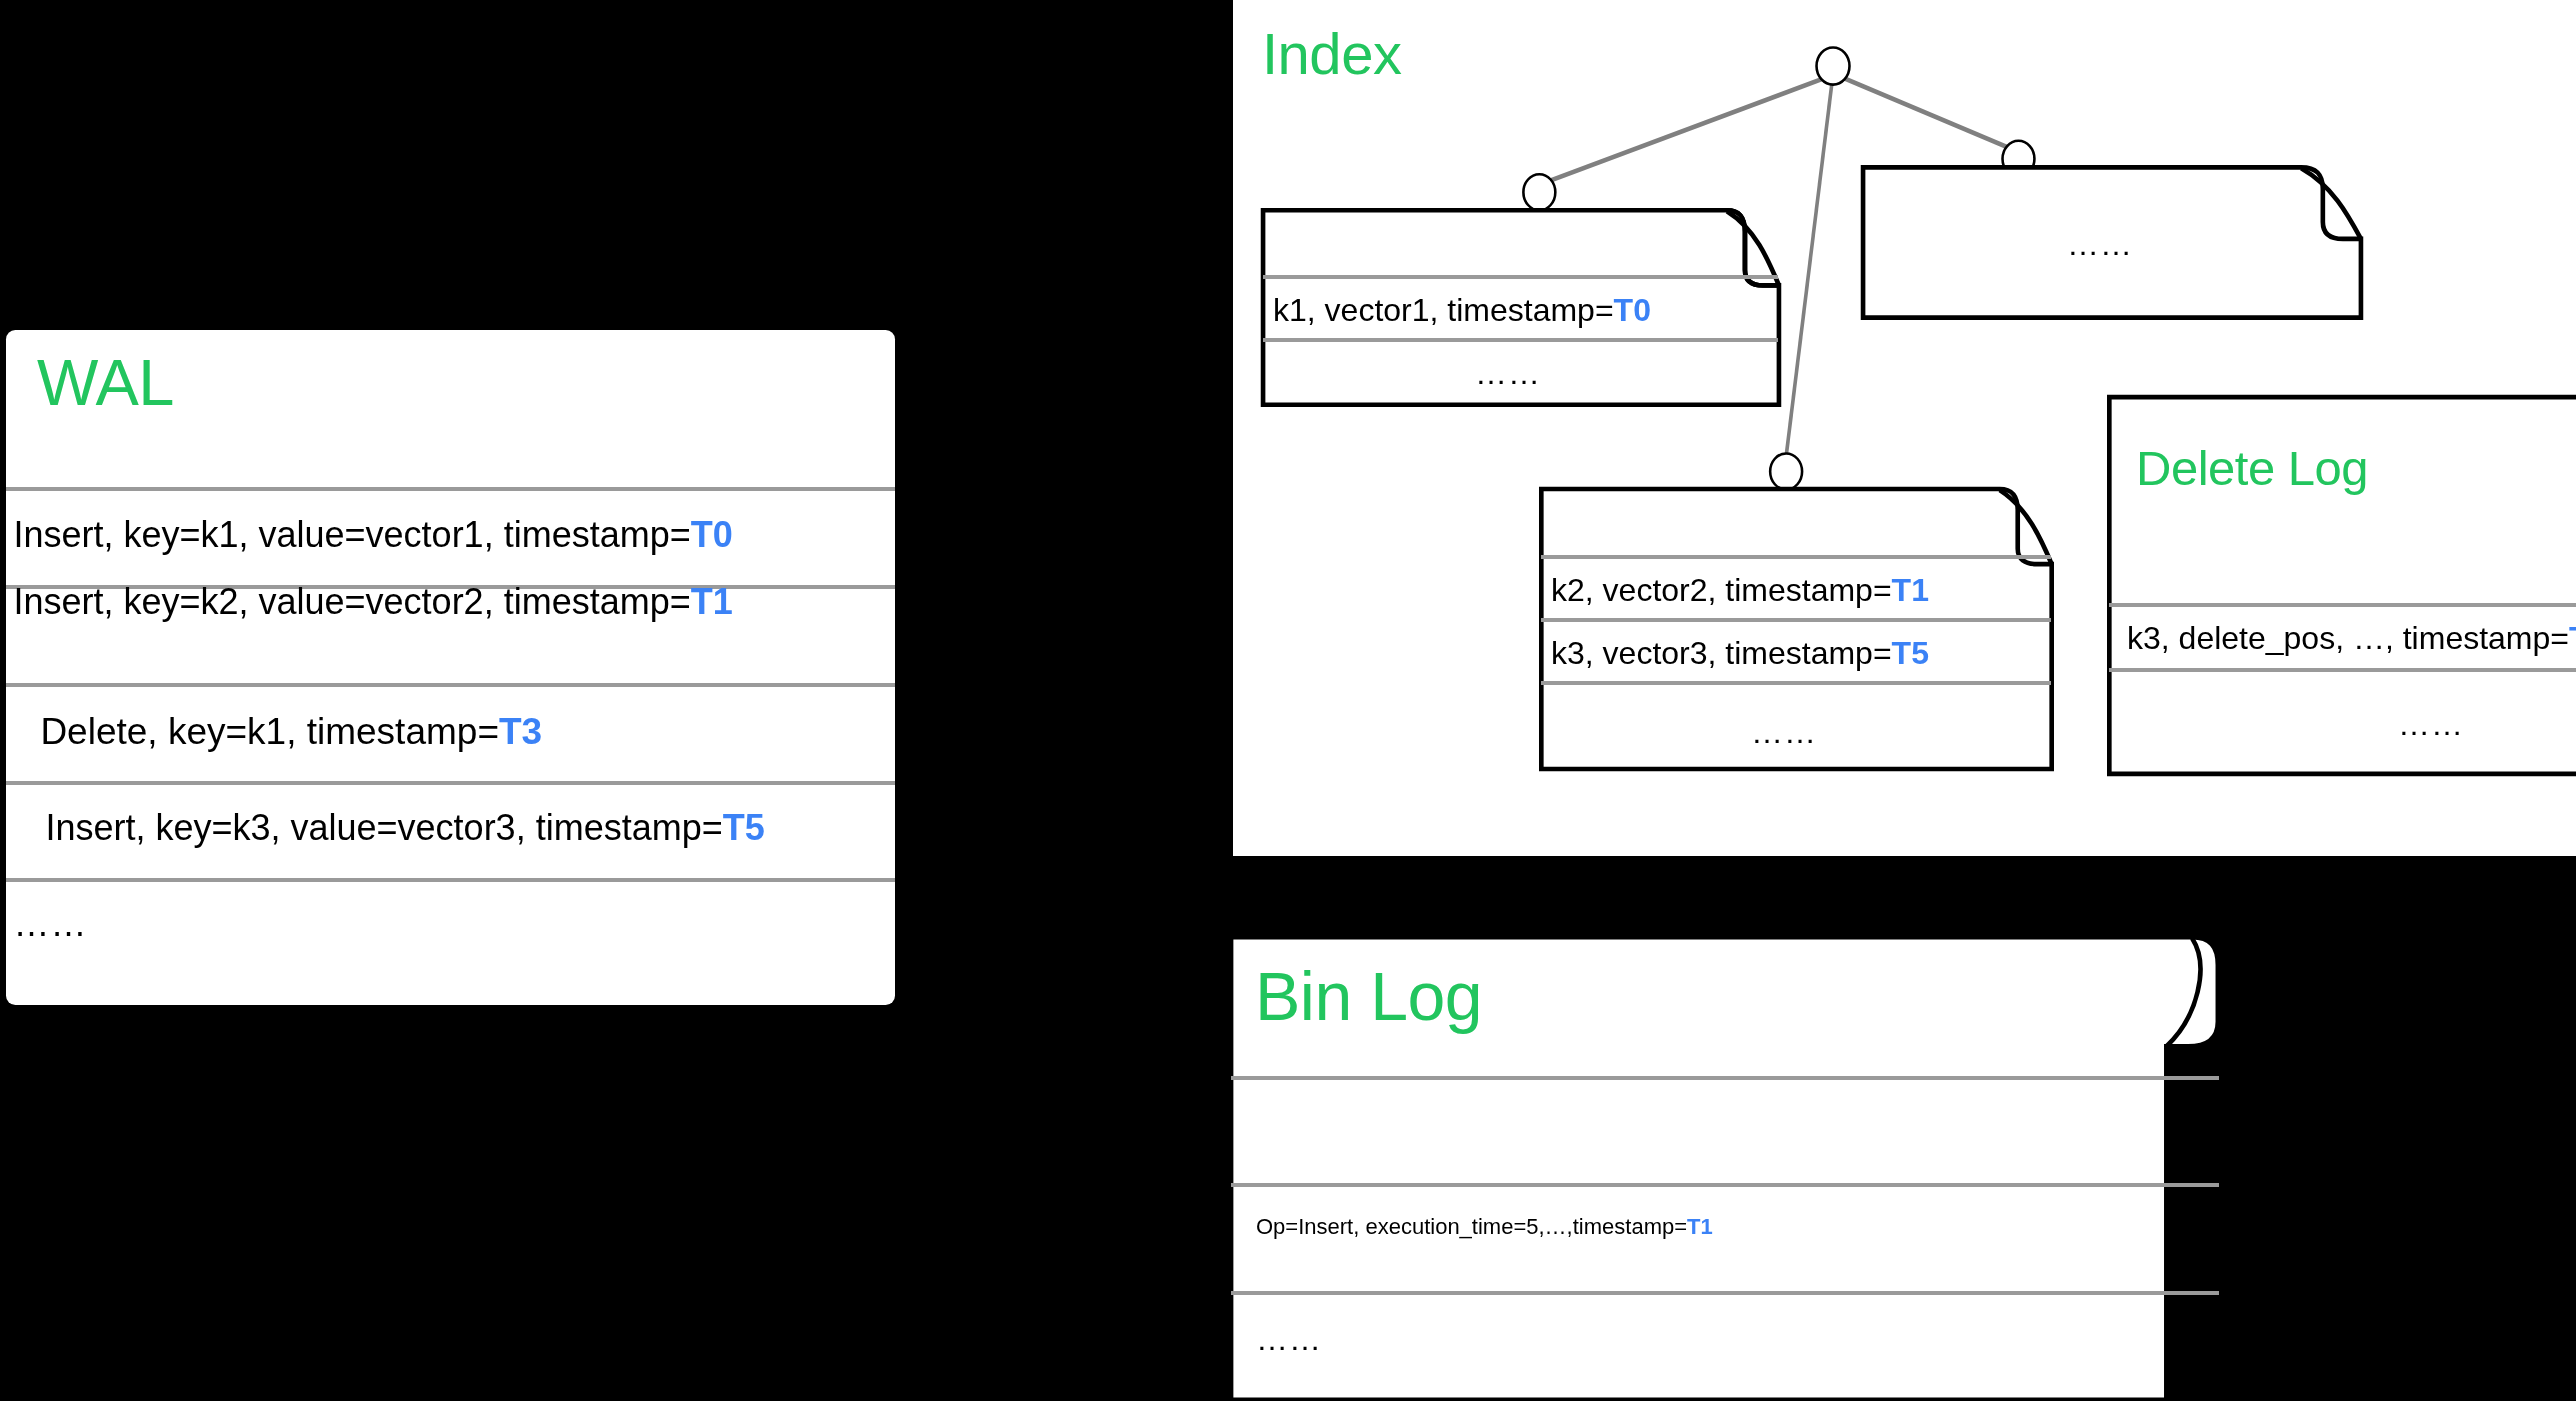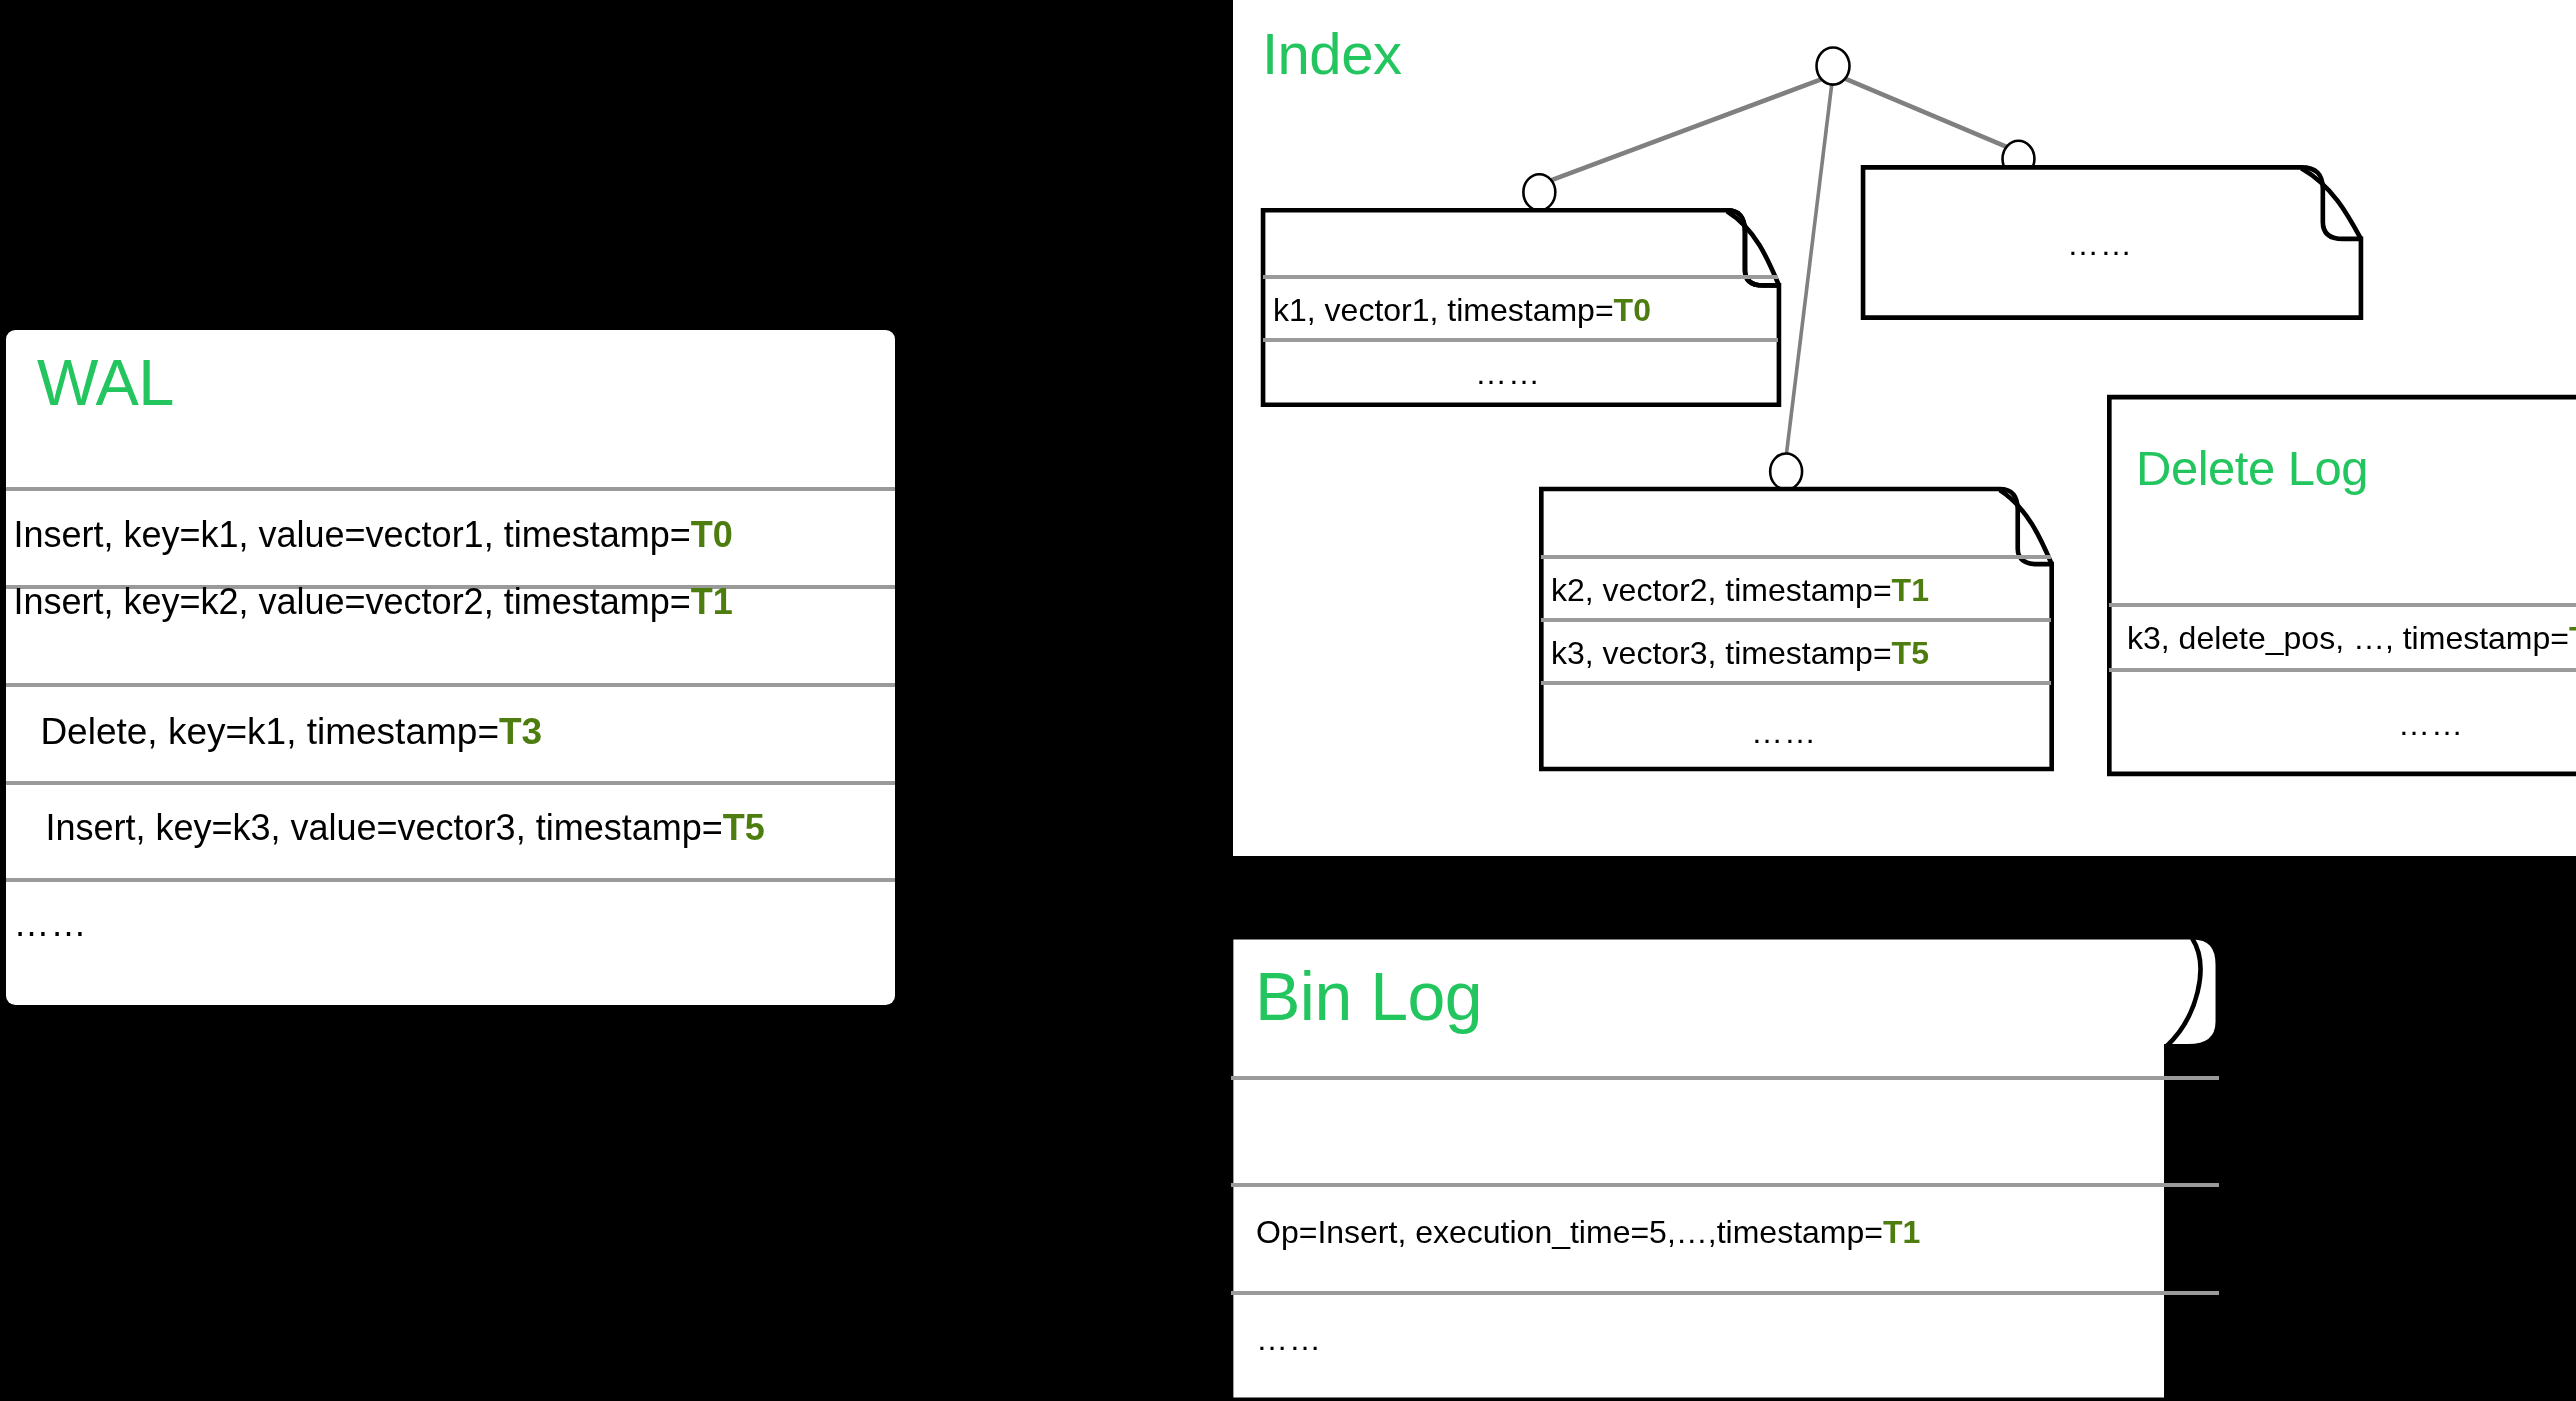--- a/index.html
+++ b/index.html
@@ -42,21 +42,21 @@
   }
 
   
   .row-text{
     position:absolute;
     color:#000000;
     white-space:nowrap;
     line-height:1;
   }
   .row-text .ts{
-    color:#4d7c0f;
+    color:#3b82f6;
     font-weight:bold;
     text-align:right;
   }
   .dots{
     position:absolute;
     color:#000000;
     white-space:nowrap;
     line-height:1;
     letter-spacing:1px;
   }
@@ -160,19 +160,19 @@
   <div class="dots" style="left:2398px; top:708px; font-size:32px;">……</div>
 
   <svg class="docsvg" style="left:1229px; top:935px; width:994px; height:467px;" viewBox="0 0 1930 906">
     <path d="M4,4 H1870 C1905,4 1920,22 1920,58 V168 C1920,200 1900,216 1862,216 H1820 V902 H4 Z" fill="#ffffff" stroke="#000000" stroke-width="9"></path>
     <path d="M1870,6 C1905,60 1880,160 1820,216" fill="none" stroke="#000000" stroke-width="9"></path>
   </svg>
   <div class="title" style="left:1255px; top:962px; font-size:68px;">Bin Log</div>
   <div class="sep" style="left:1231px; top:1076px; width:988px;"></div>
   <div class="sep" style="left:1231px; top:1183px; width:988px;"></div>
   <div class="sep" style="left:1231px; top:1291px; width:988px;"></div>
-  <div class="row-text" style="left:1256px; top:1216px; font-size:32px;">
+  <div class="row-text" style="left:1256px; top:1216px; font-size:22px;">
     <span>Op=Insert, execution_time=5,…,timestamp=</span><span class="ts">T1</span>
   </div>
   <div class="dots" style="left:1256px; top:1323px; font-size:32px;">……</div>
 
 </div>
 
 
 </body></html>

